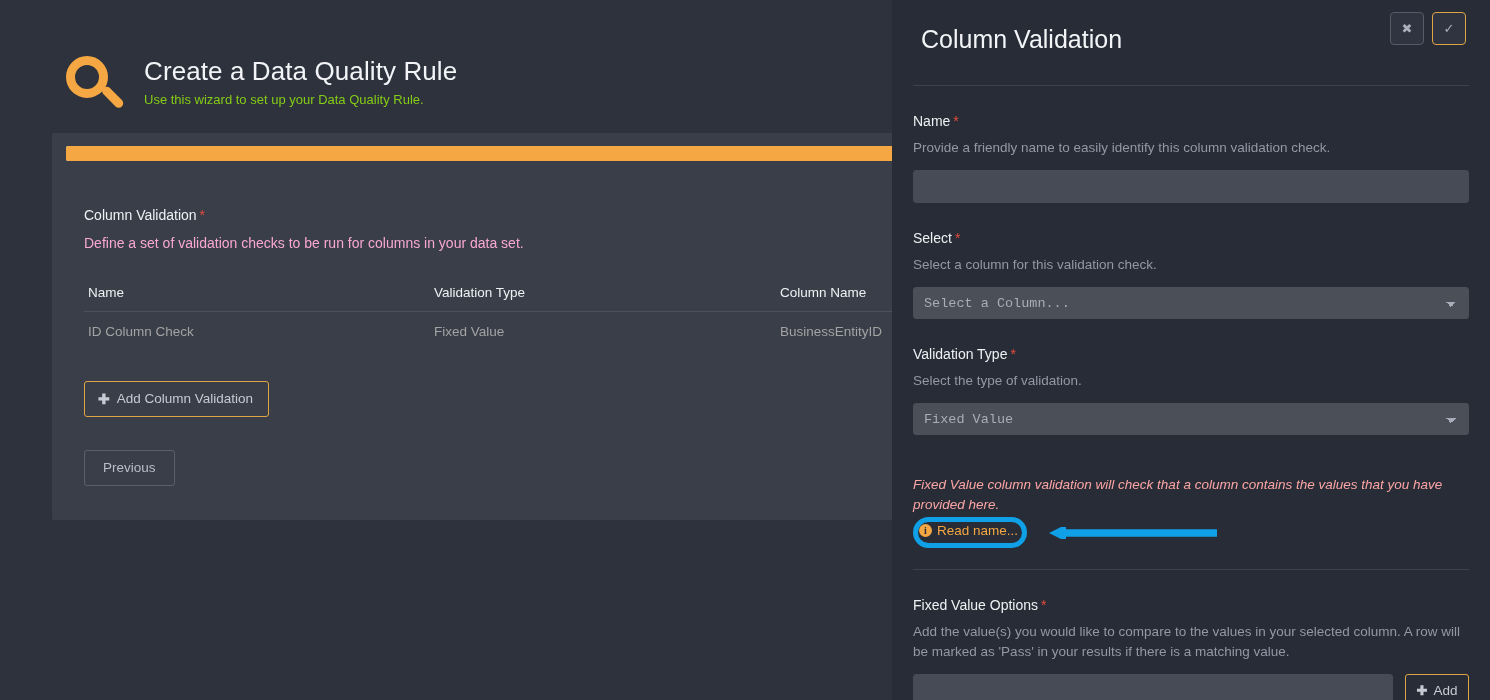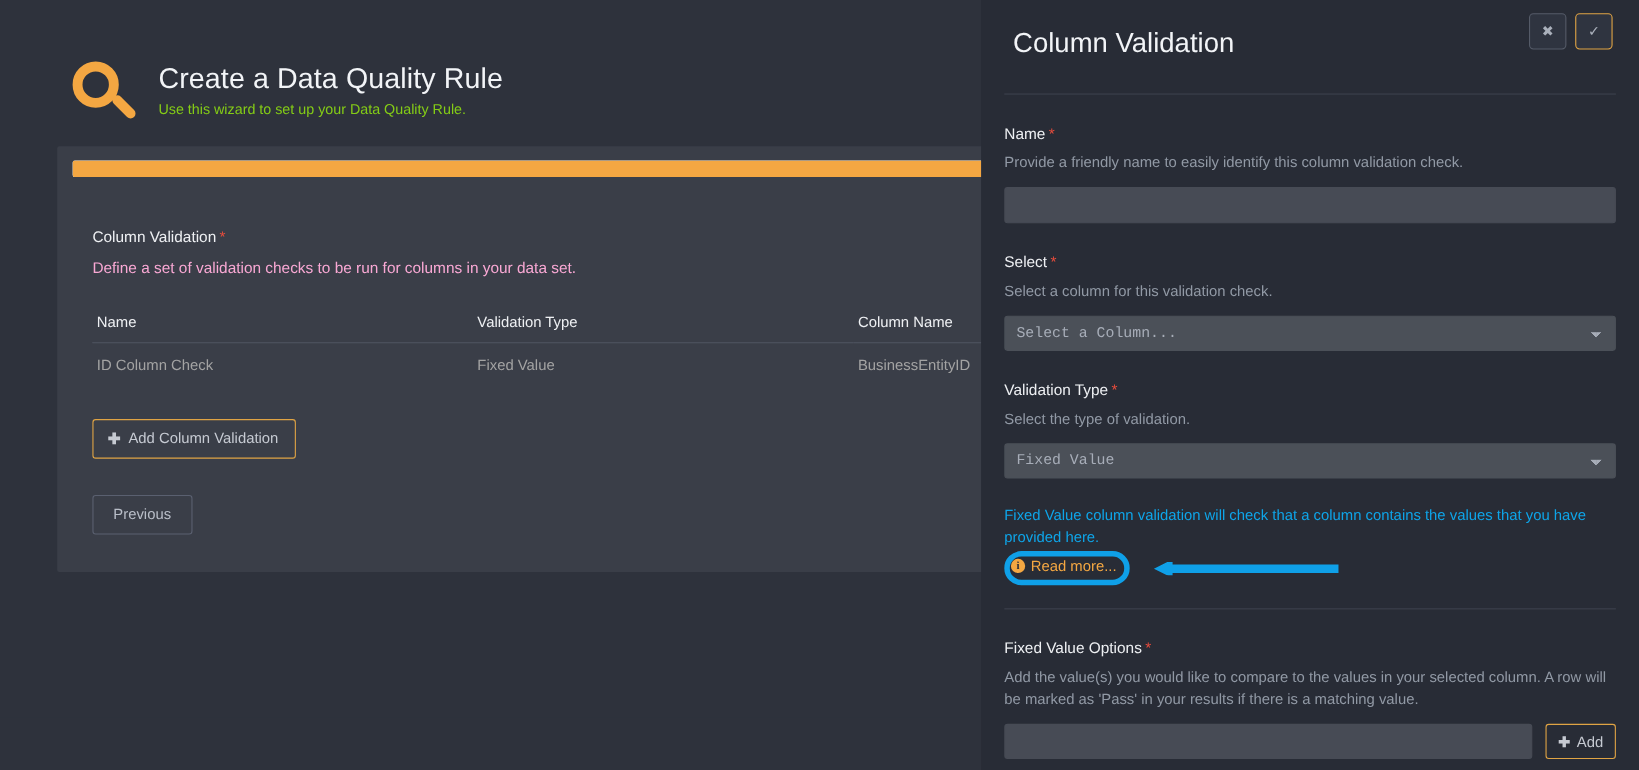--- a/index.html
+++ b/index.html
@@ -145,22 +145,23 @@
     -webkit-appearance: none; appearance: none; outline: none;
     background-image: linear-gradient(45deg, transparent 50%, #a7adb8 50%),
                       linear-gradient(135deg, #a7adb8 50%, transparent 50%);
     background-position: calc(100% - 17px) 14px, calc(100% - 12px) 14px;
     background-size: 5px 5px, 5px 5px;
     background-repeat: no-repeat;
     cursor: pointer;
   }
 
   .type-desc {
-    font-size: 13.5px; color: #0ea5e9; line-height: 20px; margin-top: 24px;
+    font-size: 13.5px; color: #fca5a5; line-height: 20px; margin-top: 40px;
     max-width: 562px;
+    font-style: italic;
   }
 
   .readmore-row { position: relative; height: 34px; margin-top: 4px; }
   .readmore {
     position: absolute; left: 6px; top: 4px;
     display: inline-flex; align-items: center; gap: 5px;
     font-size: 13.5px; color: #f4a742; cursor: pointer; text-decoration: none;
     z-index: 3;
   }
   .info-icon {
@@ -295,21 +296,21 @@
         <select class="fselect">
           <option>Fixed Value</option>
         </select>
       </div>
 
       <div class="type-desc">Fixed Value column validation will check that a column contains the values that you have provided here.</div>
 
       <div class="readmore-row">
         <a class="readmore" href="#">
           <span class="info-icon">i</span>
-          <span>Read more...</span>
+          <span>Read name...</span>
         </a>
         <div class="annot-box"></div>
         <svg class="annot-arrow" viewBox="0 0 168 12">
           <path d="M0 6 L17 -2.5 L17 2.2 L168 2.2 L168 9.8 L17 9.8 L17 14.5 Z" fill="#0fa0e8"></path>
         </svg>
       </div>
 
       <div class="panel-divider2"></div>
 
       <div class="fgroup">

